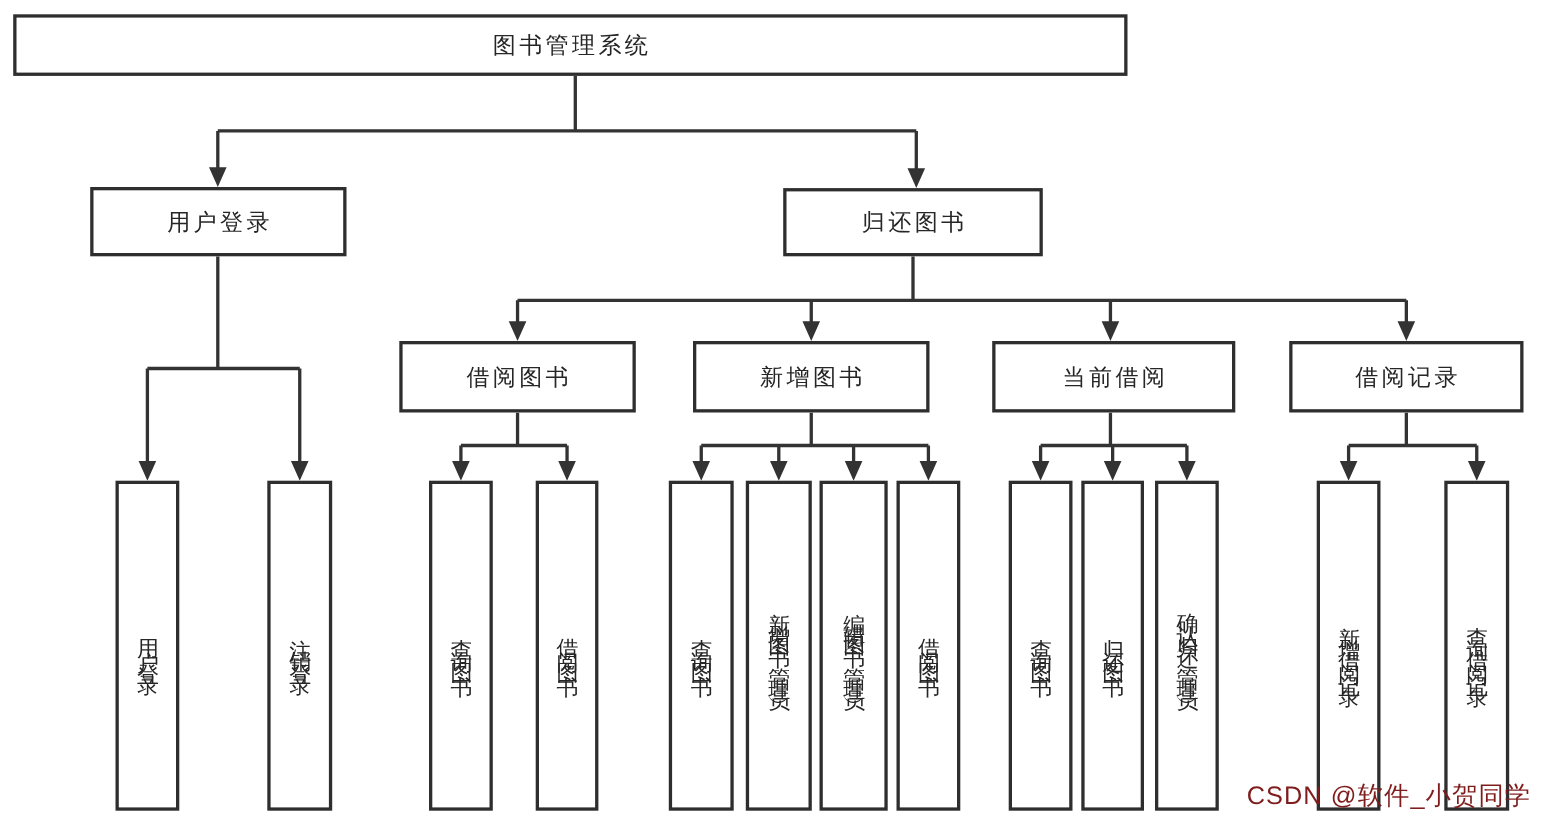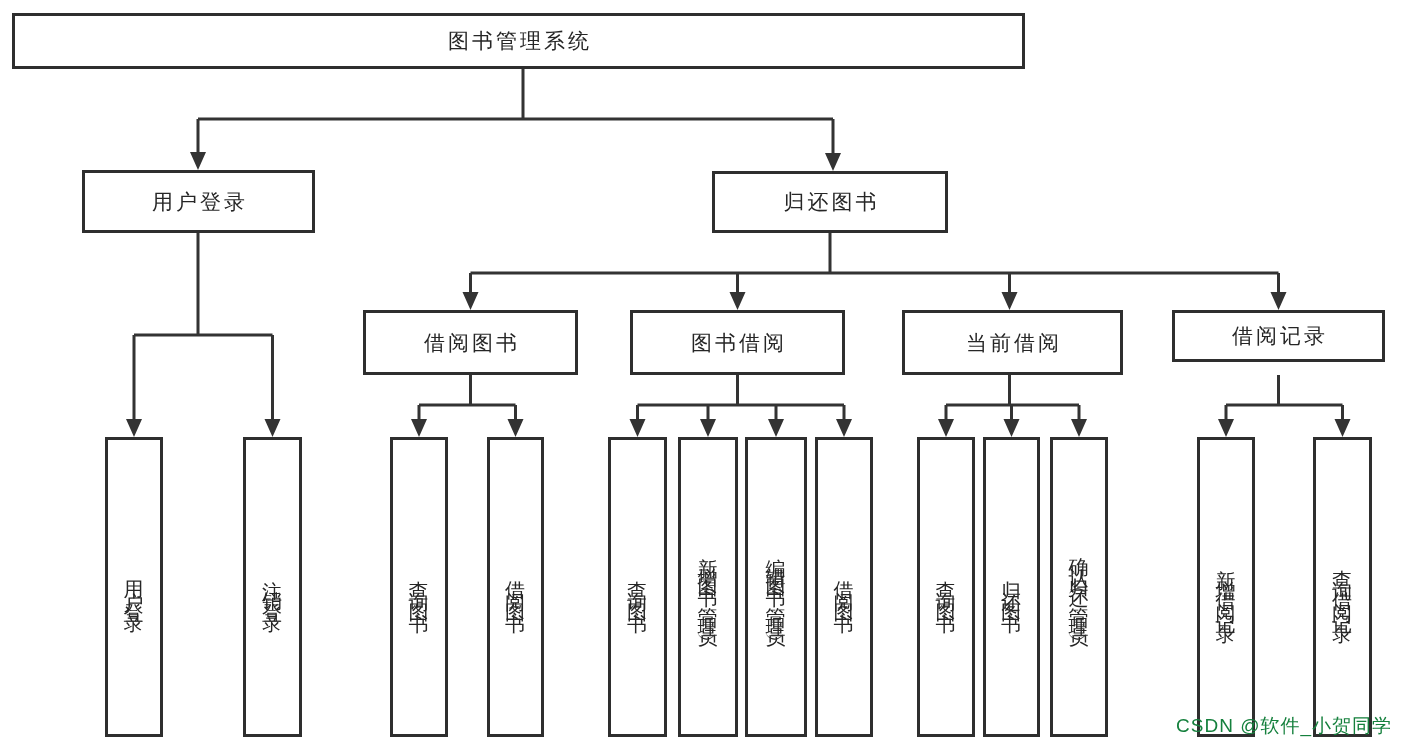--- a/index.html
+++ b/index.html
@@ -41,22 +41,22 @@
     font-size: 20px;
     letter-spacing: 11px;
     color: #262626;
     line-height: 1;
   }
   .v-label.tight { letter-spacing: 10px; }
   .watermark {
     position: absolute;
     right: 13px;
     bottom: 8px;
-    font-size: 19px;
-    color: #15803d;
+    font-size: 23px;
+    color: #7f1d1d;
     letter-spacing: 1px;
     z-index: 5;
     white-space: nowrap;
   }
 </style>
 </head>
 <body>
 
 <div class="stage">
 
@@ -99,26 +99,26 @@
     <span class="h-label">用户登录</span>
   </div>
   <div class="box" style="left:712px; top:171px; width:236px; height:62px">
     <span class="h-label">归还图书</span>
   </div>
 
   <div class="box" style="left:363px; top:310px; width:215px; height:65px">
     <span class="h-label">借阅图书</span>
   </div>
   <div class="box" style="left:630px; top:310px; width:215px; height:65px">
-    <span class="h-label">图书借阅</span>
+    <span class="h-label">新增图书</span>
   </div>
   <div class="box" style="left:902px; top:310px; width:221px; height:65px">
     <span class="h-label">当前借阅</span>
   </div>
-  <div class="box" style="left:1172px; top:310px; width:213px; height:52px">
+  <div class="box" style="left:1172px; top:310px; width:213px; height:65px">
     <span class="h-label">借阅记录</span>
   </div>
 
   <div class="box v" style="left:105px; width:58px">
     <span class="v-label">用户登录</span>
   </div>
   <div class="box v" style="left:243px; width:59px">
     <span class="v-label">注销登录</span>
   </div>
 

